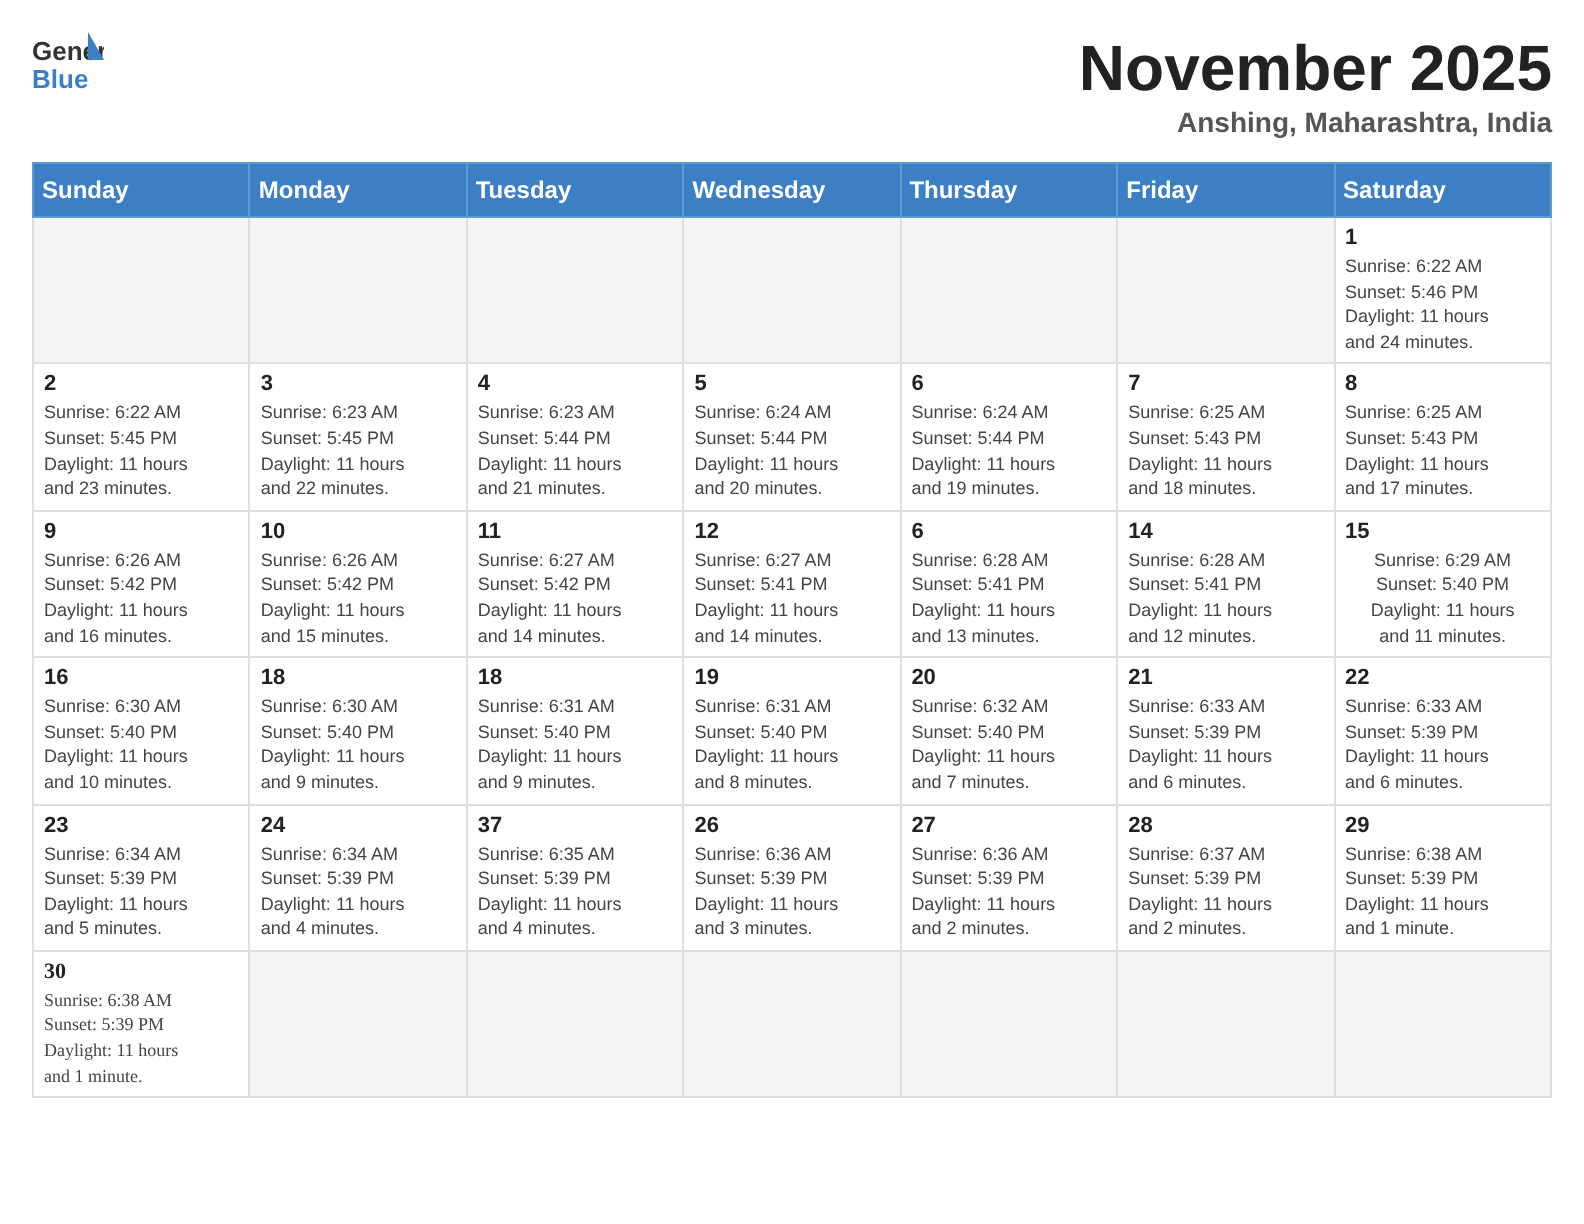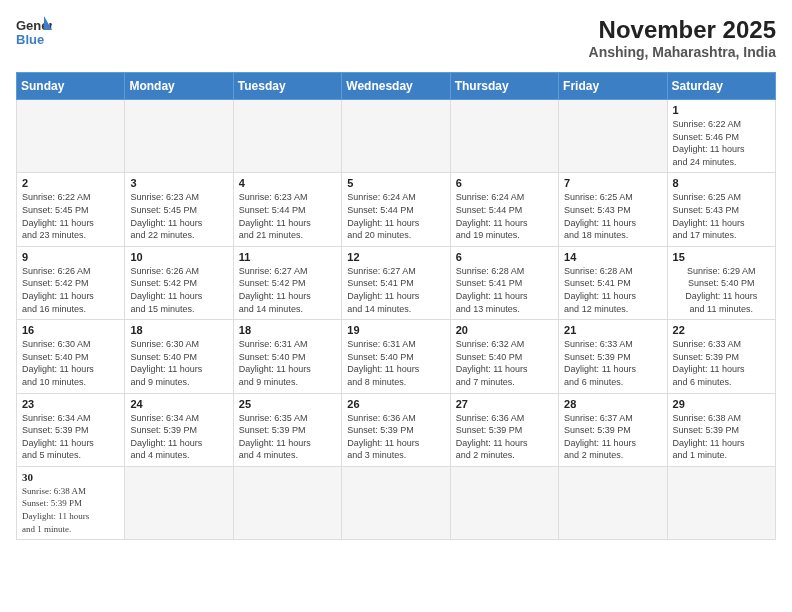--- a/index.html
+++ b/index.html
@@ -22,21 +22,21 @@
       gap: 4px;
     }
     .logo-icon {
       width: 36px;
       height: 32px;
     }
     .title-block {
       text-align: right;
     }
     .month-title {
-      font-size: 24px;
+      font-size: 32px;
       font-weight: bold;
       color: #222;
     }
     .location {
       font-size: 14px;
       color: #555;
       font-weight: bold;
     }
     .calendar {
       width: 100%;
@@ -289,21 +289,21 @@
 and 5 minutes.</div>
         </td>
         <td>
           <div class="day-number">24</div>
           <div class="day-info" style="white-space: pre-line;">Sunrise: 6:34 AM
 Sunset: 5:39 PM
 Daylight: 11 hours
 and 4 minutes.</div>
         </td>
         <td>
-          <div class="day-number">25</div>
+          <div class="day-number">37</div>
           <div class="day-info" style="white-space: pre-line;">Sunrise: 6:35 AM
 Sunset: 5:39 PM
 Daylight: 11 hours
 and 4 minutes.</div>
         </td>
         <td>
           <div class="day-number">26</div>
           <div class="day-info" style="white-space: pre-line;">Sunrise: 6:36 AM
 Sunset: 5:39 PM
 Daylight: 11 hours

